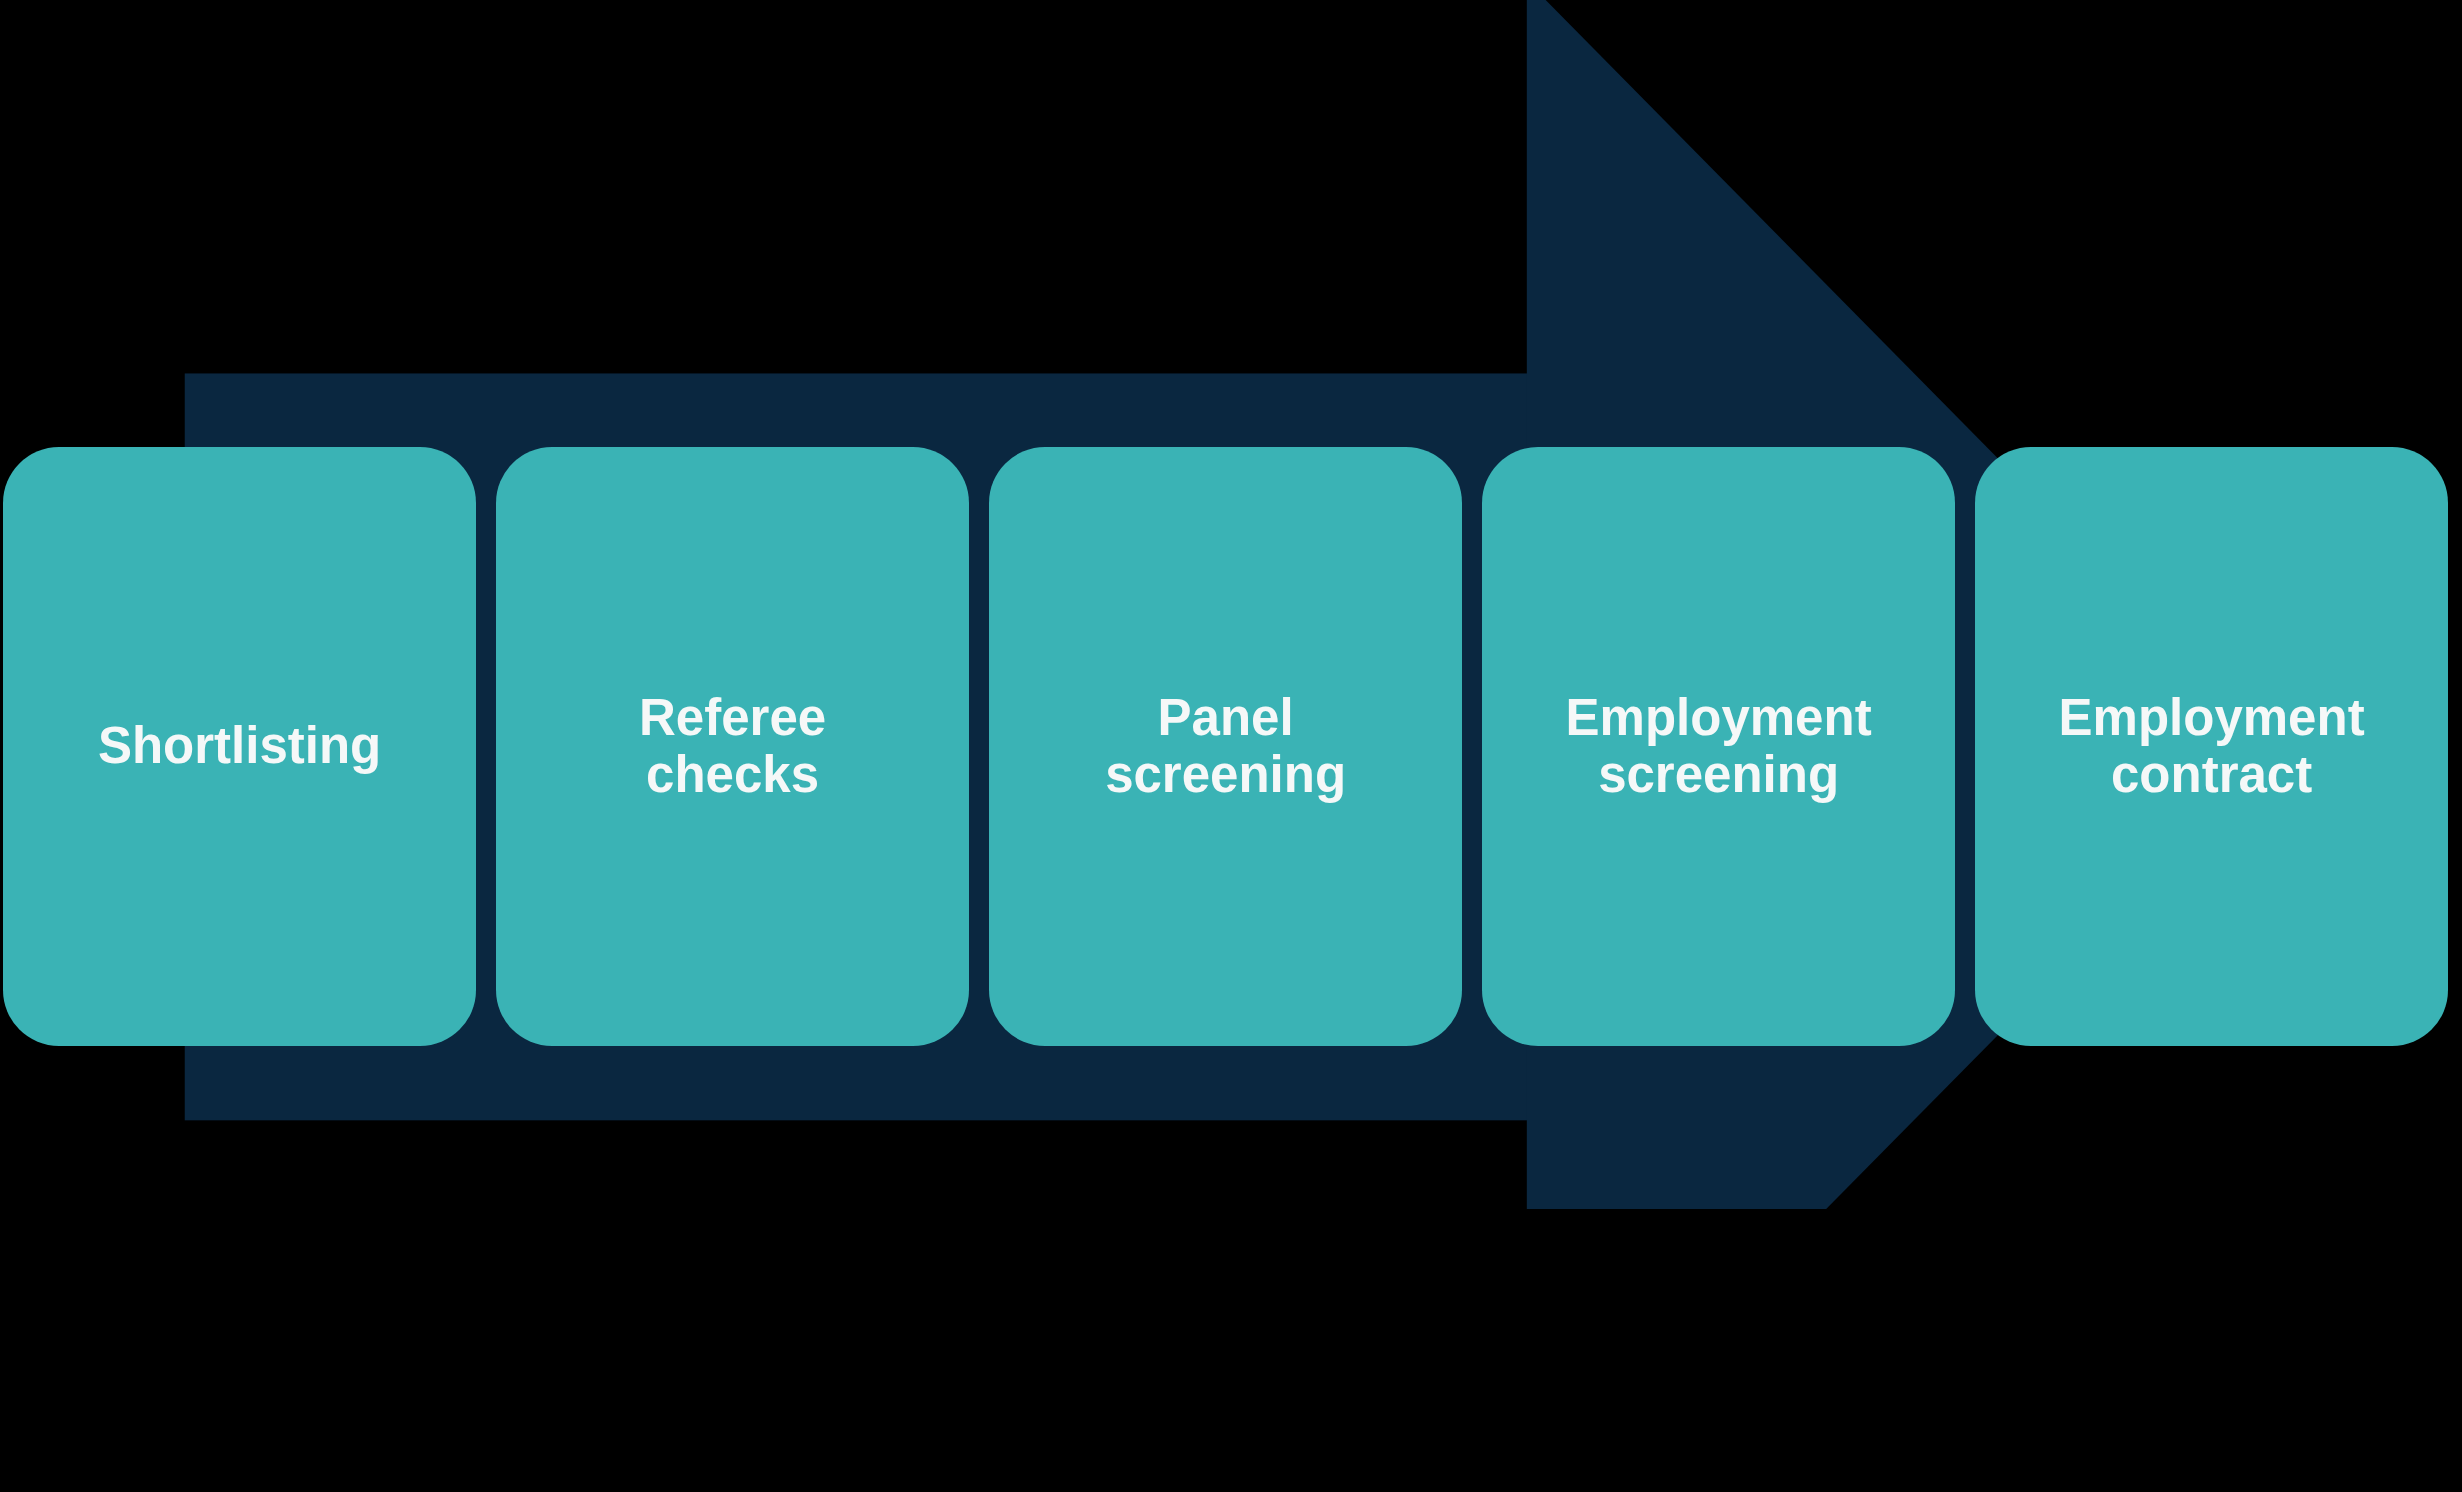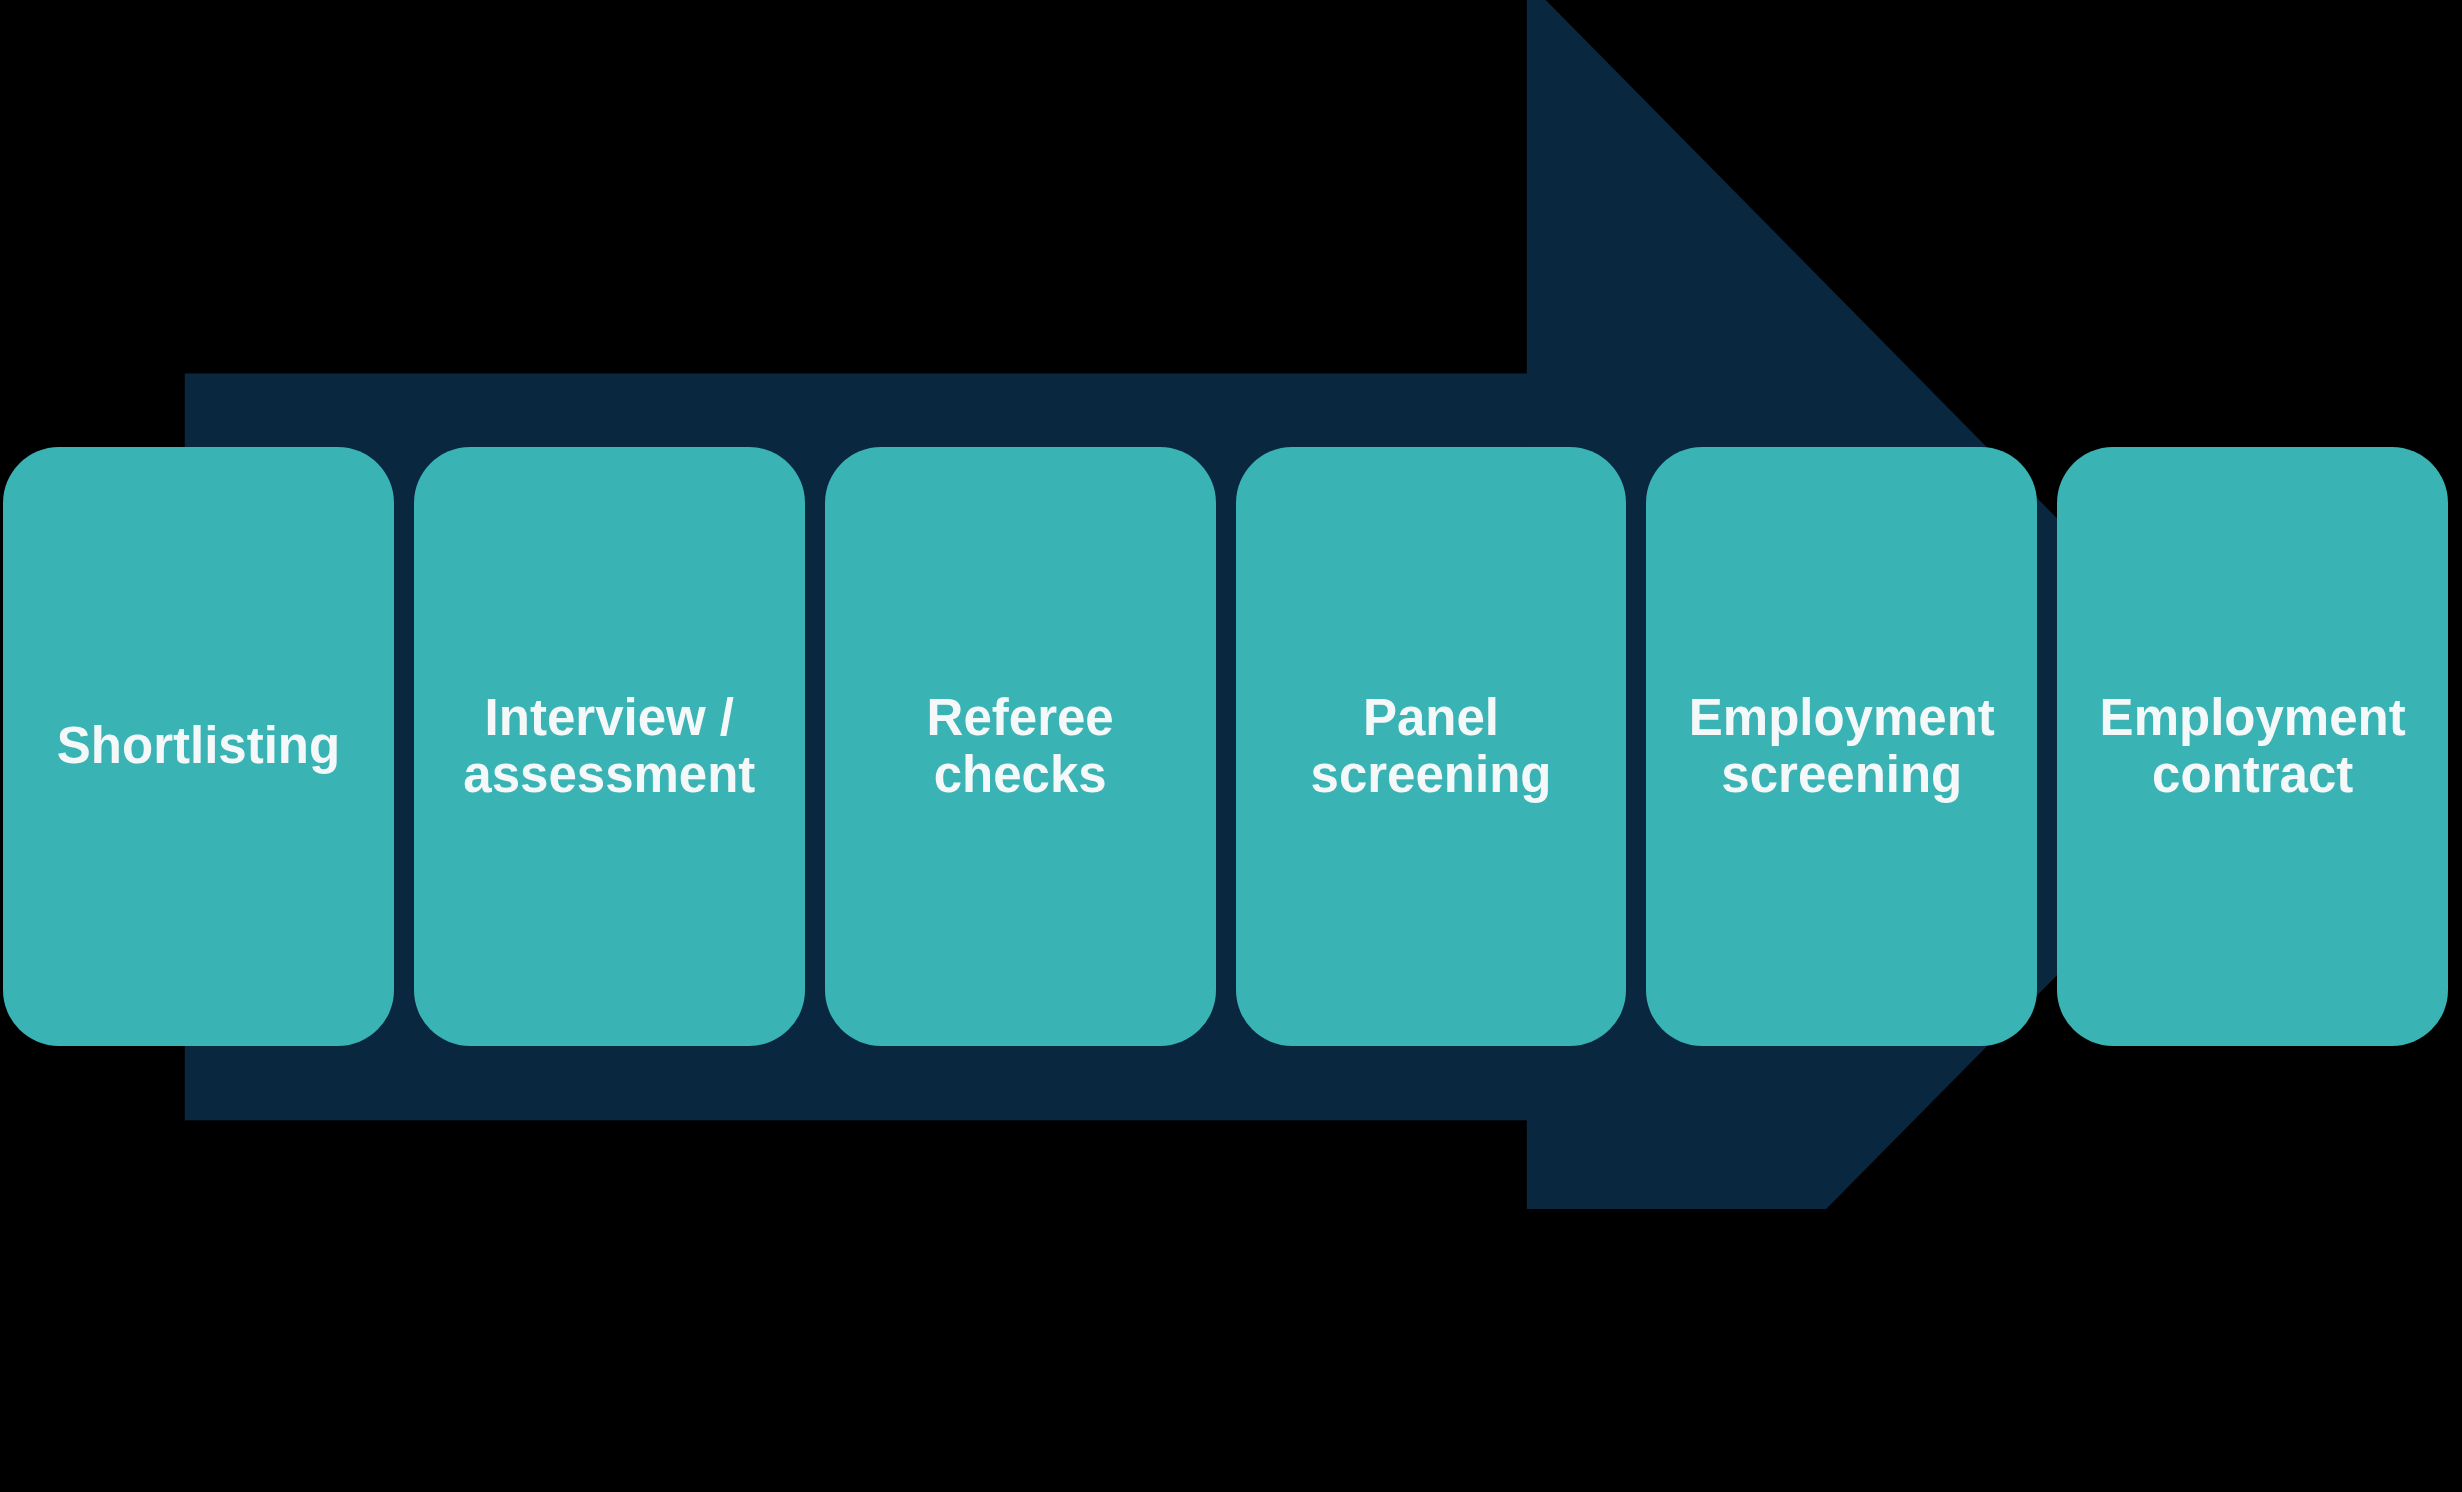--- a/index.html
+++ b/index.html
@@ -59,24 +59,20 @@
   <svg class="arrow-svg" viewBox="0 0 3225 1955" preserveAspectRatio="none" aria-hidden="true">
     <rect x="242" y="489" width="1760" height="978" fill="currentColor"></rect>
     <polygon points="2000,-25 2990,978 2000,1980" fill="currentColor"></polygon>
   </svg>
 
   <div class="steps-row">
     <div class="step">
       <span class="step-label">Shortlisting</span>
     </div>
     <div class="step">
-      <span class="step-label">Interview /
-assessment</span>
-    </div>
-    <div class="step">
       <span class="step-label">Referee
 checks</span>
     </div>
     <div class="step">
       <span class="step-label">Panel
 screening</span>
     </div>
     <div class="step">
       <span class="step-label">Employment
 screening</span>

